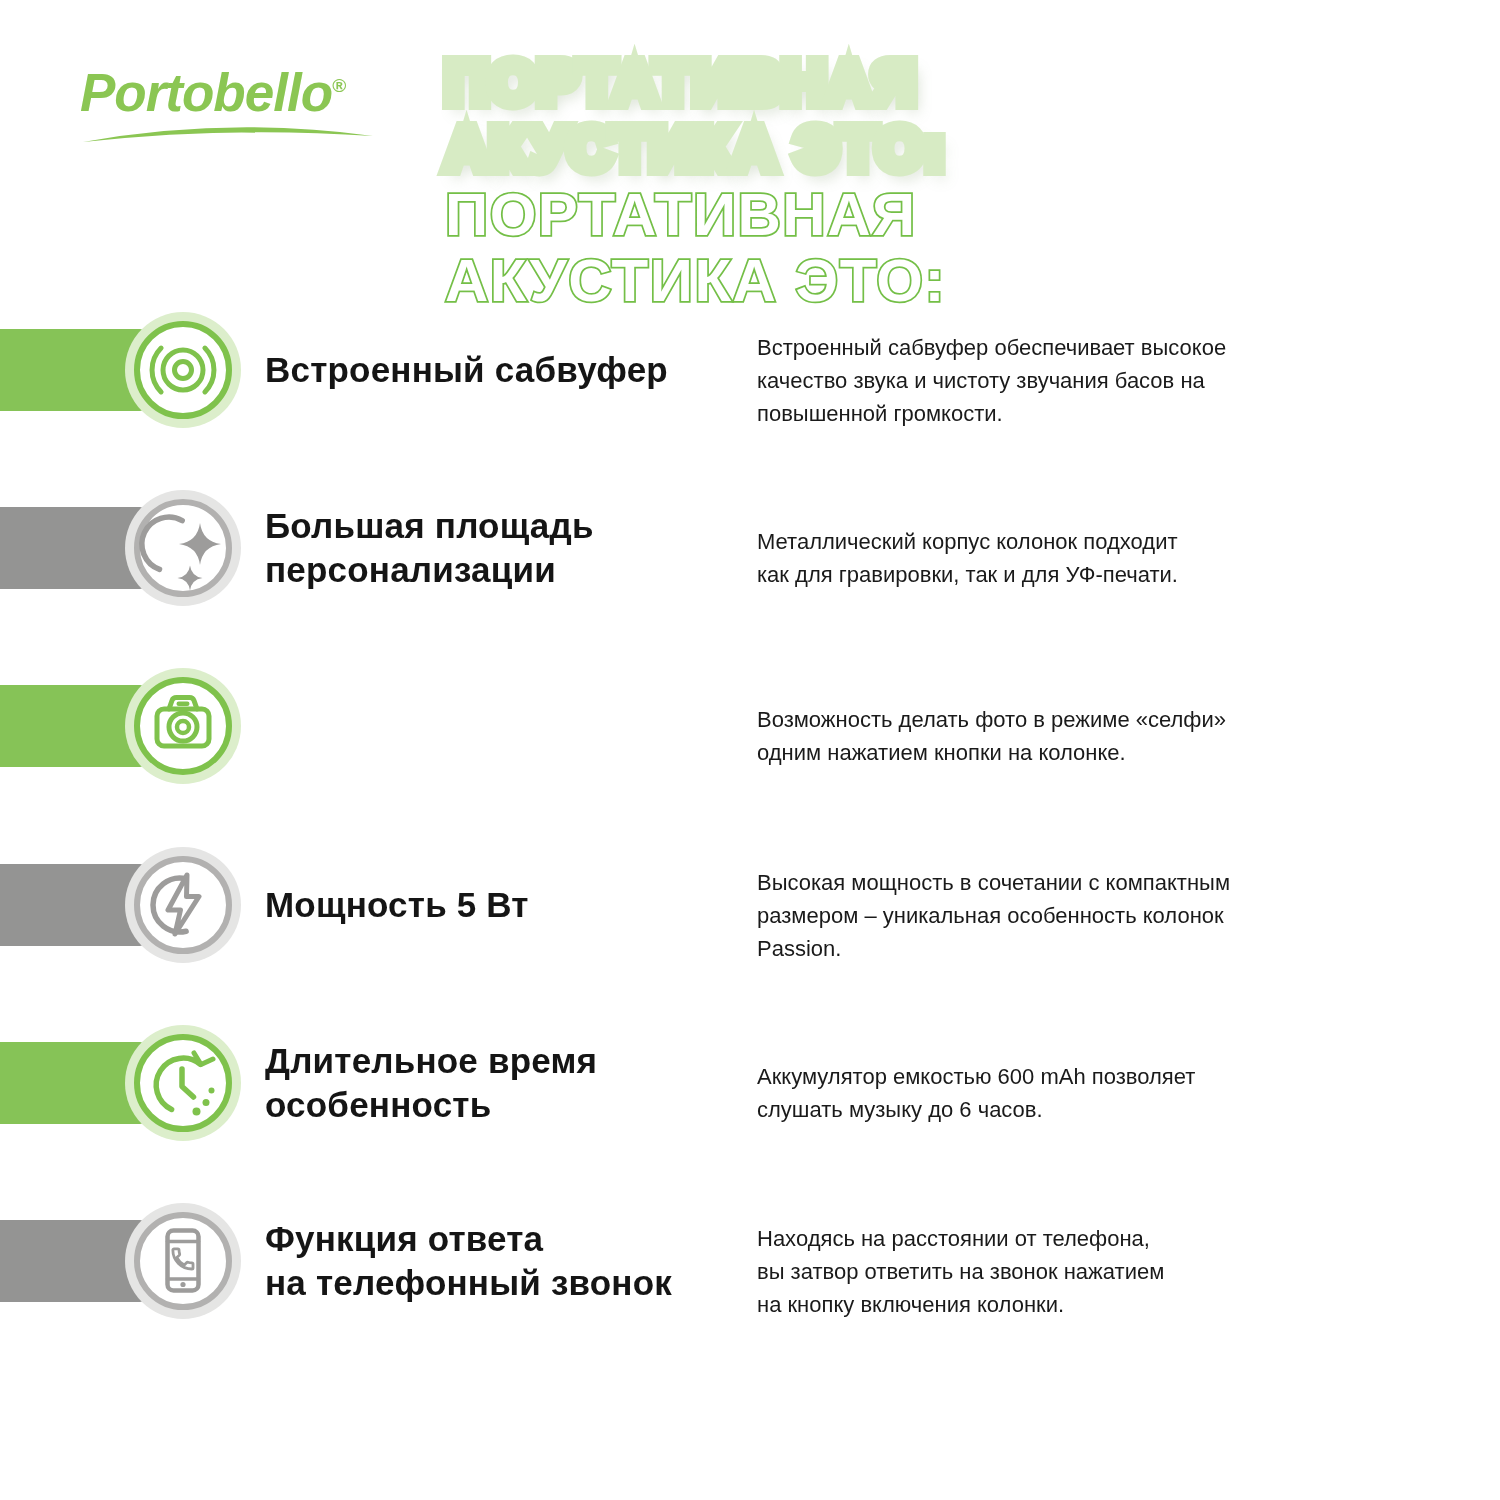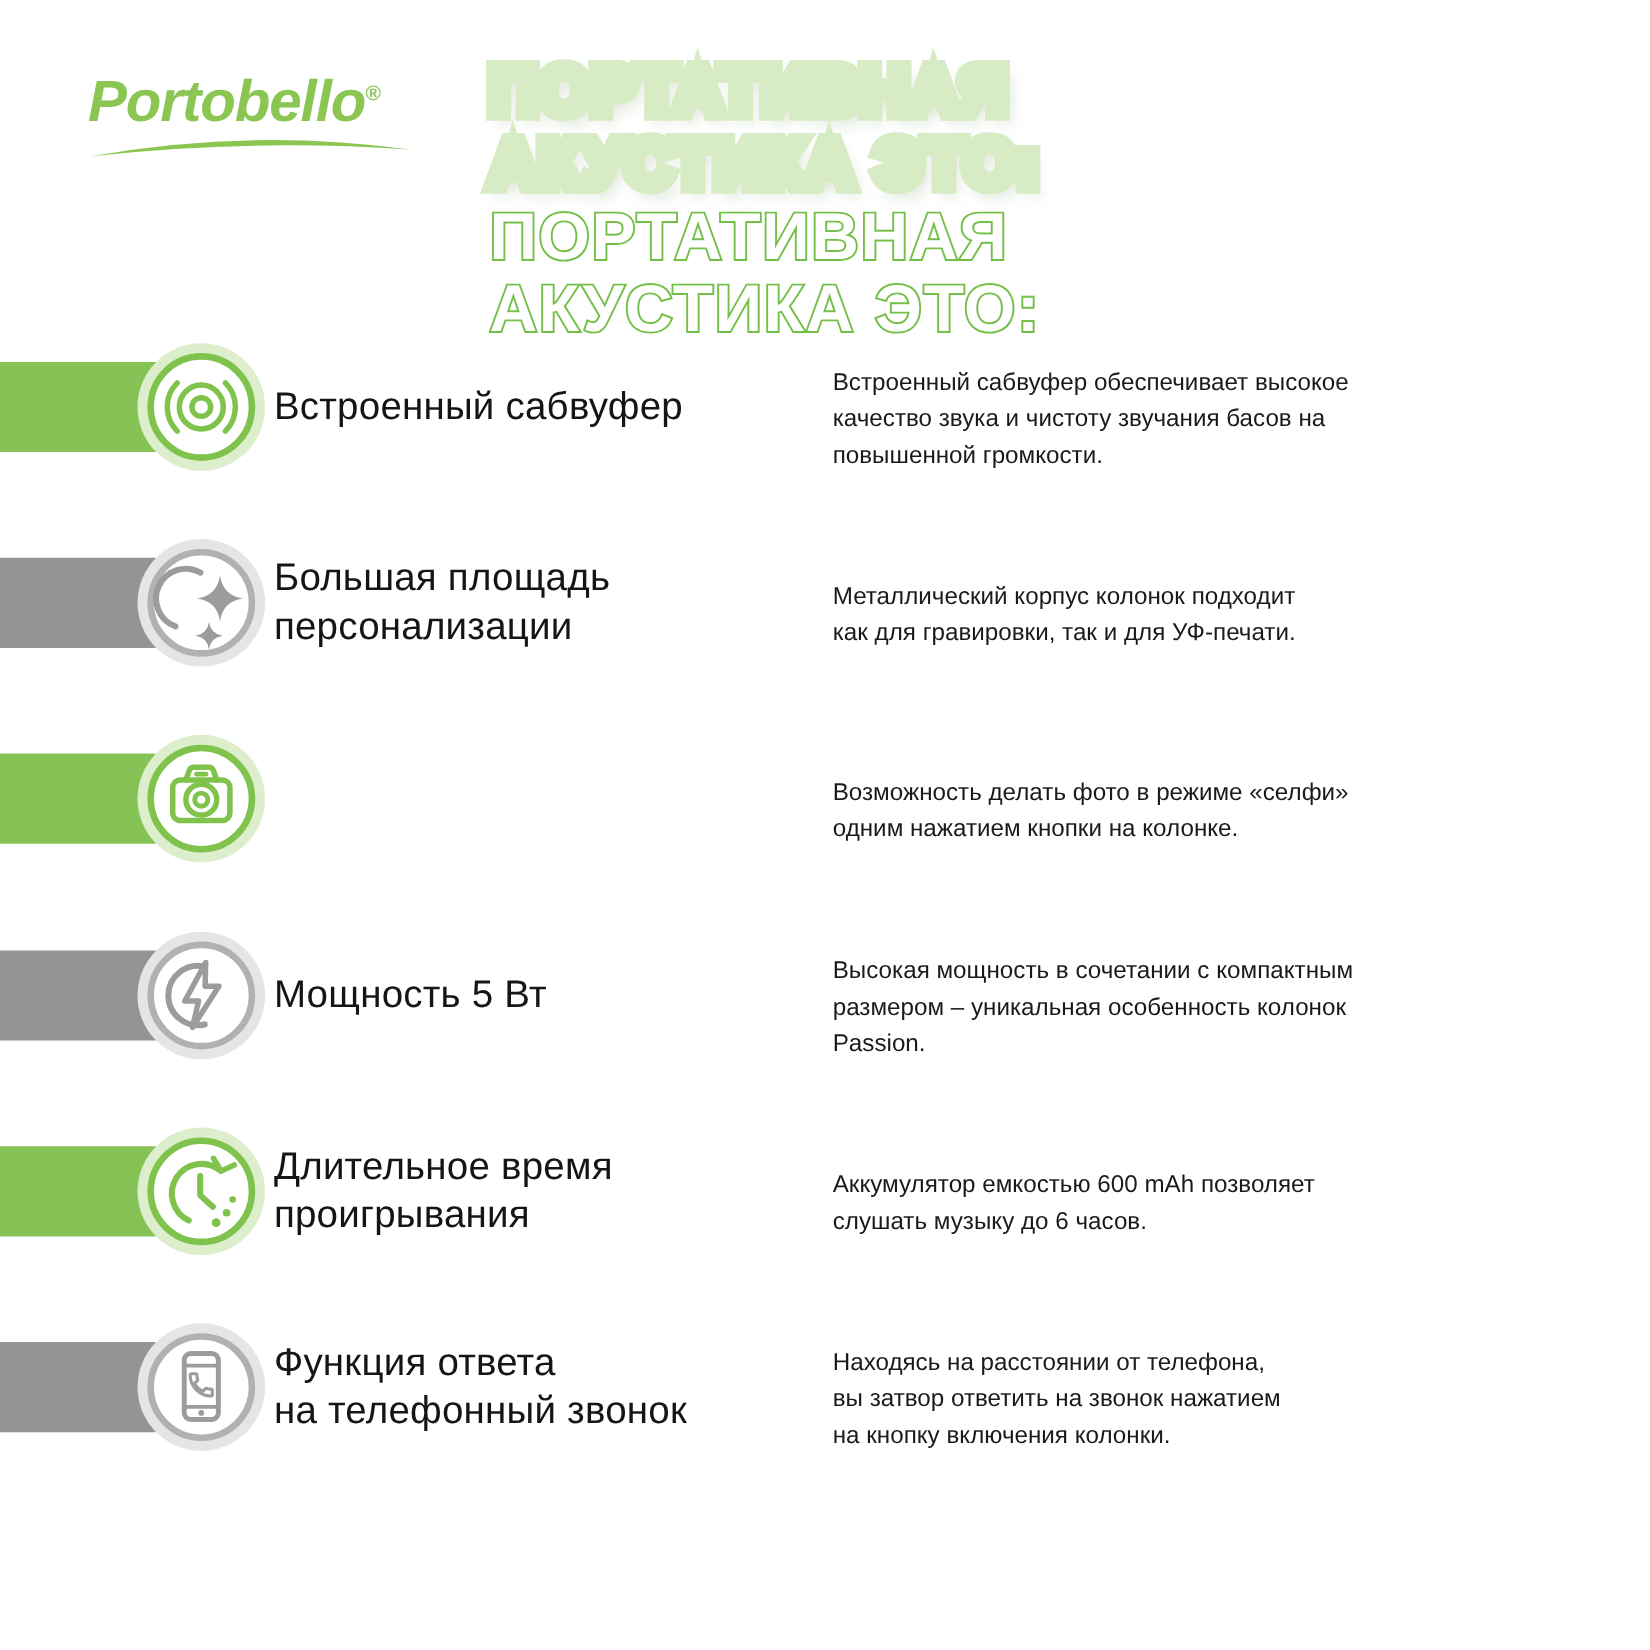--- a/index.html
+++ b/index.html
@@ -59,22 +59,22 @@
   .row.green .disc{stroke:var(--green-stroke);}
   .row.gray  .disc{stroke:var(--gray-ring);}
   .row .glyph{fill:none;stroke-linecap:round;stroke-linejoin:round;}
   .row.green .glyph{stroke:var(--green-stroke);}
   .row.gray  .glyph{stroke:var(--gray-glyph);}
   .row .glyph-fill{stroke:none;}
   .row.green .glyph-fill{fill:var(--green-stroke);}
   .row.gray  .glyph-fill{fill:var(--gray-glyph);}
   .bolt-body{fill:#ffffff;}
   .feature-title{
-    position:absolute;left:249px;top:50%;transform:translateY(-50%);
-    font-size:35px;font-weight:400;color:#151515;line-height:1.27;
+    position:absolute;left:265px;top:50%;transform:translateY(-50%);
+    font-size:35px;font-weight:700;color:#151515;line-height:1.27;
     white-space:pre-line;letter-spacing:0.2px;width:480px;
   }
   .feature-desc{
     position:absolute;left:757px;top:50%;transform:translateY(calc(-50% + 10px));
     font-size:22px;font-weight:400;color:var(--text-dark);line-height:1.5;
     white-space:pre-line;width:730px;
   }
 </style>
 </head>
 <body>
@@ -169,21 +169,21 @@
       <circle class="disc" cx="60" cy="60" r="46"></circle>
       <path class="glyph" stroke-width="5.5" d="M77.4,41.3 A27,27 0 1 0 48.6,86.5"></path>
       <path class="glyph" stroke-width="5" d="M71,30 L78,41.5 L90,36"></path>
       <path class="glyph" stroke-width="5.5" d="M59,46 L59,63.5 L70.5,74"></path>
       <circle class="glyph-fill" cx="73.5" cy="88.5" r="4"></circle>
       <circle class="glyph-fill" cx="83" cy="79.5" r="3.5"></circle>
       <circle class="glyph-fill" cx="88.5" cy="67.5" r="3"></circle>
     </svg>
   </div>
   <div class="feature-title">Длительное время
-проигрывания</div>
+особенность</div>
   <div class="feature-desc">Аккумулятор емкостью 600 mAh позволяет
 слушать музыку до 6 часов.</div>
 </div>
 
 <div class="row gray" style="top:1201px">
   <div class="bar"></div>
   <div class="icon-wrap">
     <svg viewBox="0 0 120 120" width="120" height="120">
       <circle class="halo" cx="60" cy="60" r="58"></circle>
       <circle class="disc" cx="60" cy="60" r="46"></circle>

